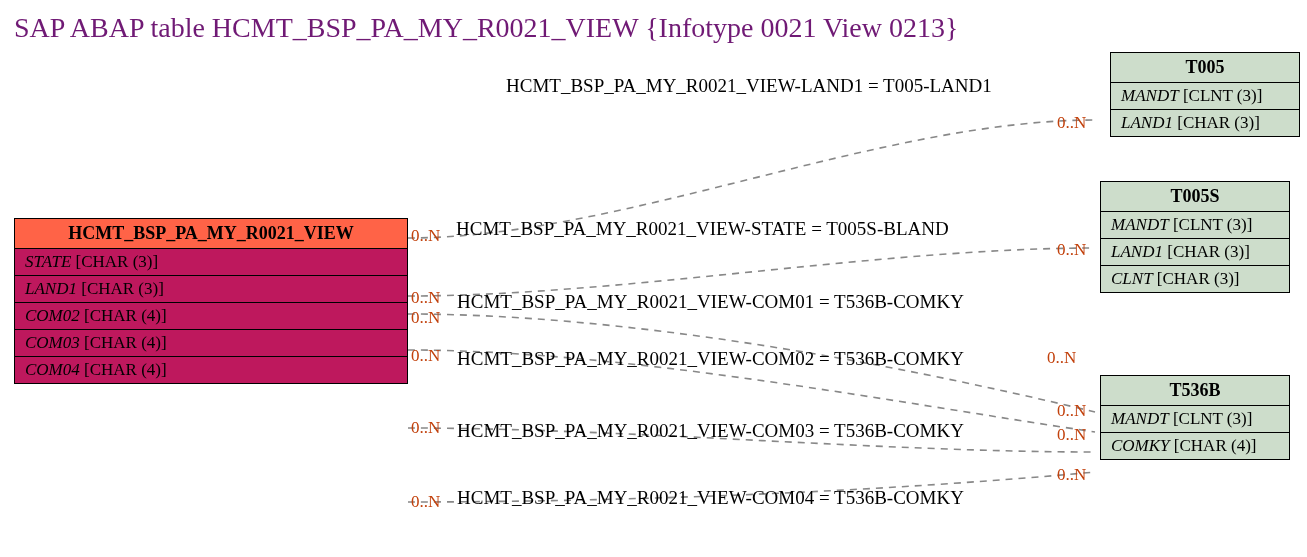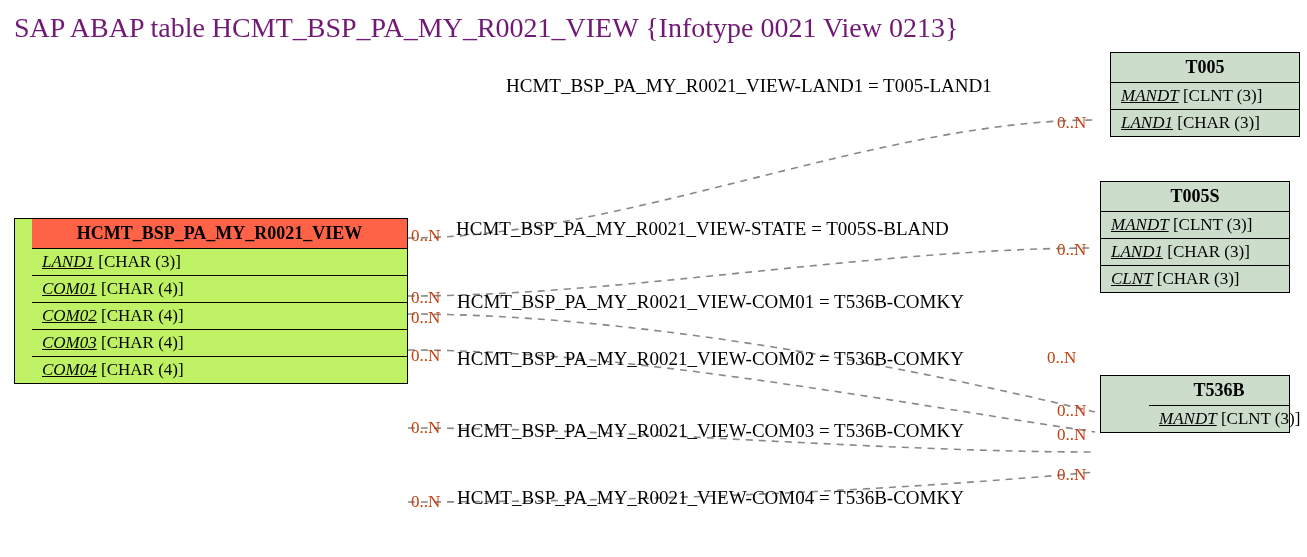--- a/index.html
+++ b/index.html
@@ -34,22 +34,22 @@
     font-size: 18px;
     white-space: nowrap;
   }
   .entity .row {
     padding: 3px 10px;
     border-bottom: 1px solid #000;
     font-size: 17px;
     white-space: nowrap;
   }
   .entity .row:last-child { border-bottom: none; }
-  .entity .fk { font-style: italic; text-decoration: underline; }
-  .main-entity { background: #bef264; padding-left: 17px; }
+  .entity .fk { font-style: italic; }
+  .main-entity { background: #be185d; }
   .main-entity .hdr { background: #ff6347; }
   .ref-entity { background: #cdddcb; }
   .ref-entity .hdr { background: #cdddcb; }
   .card-label {
     position: absolute;
     font-size: 17px;
     color: #c2410c;
     white-space: nowrap;
   }
   .rel-label {
@@ -86,43 +86,44 @@
 
   <path d="M408 350 C 620 350, 880 400, 1095 432"></path>
 
   <path d="M408 428 C 620 428, 880 452, 1095 452"></path>
 
   <path d="M408 502 C 620 502, 880 492, 1095 472"></path>
 </svg>
 
 <div class="entity main-entity" style="left:14px; top:218px; width:394px;">
   <div class="hdr">HCMT_BSP_PA_MY_R0021_VIEW</div>
+  <div class="row"><span class="fk">STATE</span> <span>[CHAR (3)]</span></div>
   <div class="row"><span class="fk">LAND1</span> <span>[CHAR (3)]</span></div>
-  <div class="row"><span class="fk">COM01</span> <span>[CHAR (4)]</span></div>
   <div class="row"><span class="fk">COM02</span> <span>[CHAR (4)]</span></div>
   <div class="row"><span class="fk">COM03</span> <span>[CHAR (4)]</span></div>
   <div class="row"><span class="fk">COM04</span> <span>[CHAR (4)]</span></div>
 </div>
 
 <div class="entity ref-entity" style="left:1100px; top:52px; width:190px;margin-left:10px;">
   <div class="hdr">T005</div>
   <div class="row"><span class="fk">MANDT</span> <span>[CLNT (3)]</span></div>
   <div class="row"><span class="fk">LAND1</span> <span>[CHAR (3)]</span></div>
 </div>
 
 <div class="entity ref-entity" style="left:1100px; top:181px; width:190px;">
   <div class="hdr">T005S</div>
   <div class="row"><span class="fk">MANDT</span> <span>[CLNT (3)]</span></div>
   <div class="row"><span class="fk">LAND1</span> <span>[CHAR (3)]</span></div>
   <div class="row"><span class="fk">CLNT</span> <span>[CHAR (3)]</span></div>
 </div>
 
-<div class="entity ref-entity" style="left:1100px; top:375px; width:190px;padding-left:48px;">
+<div class="entity ref-entity" style="left:1100px; top:375px; width:190px;">
   <div class="hdr">T536B</div>
   <div class="row"><span class="fk">MANDT</span> <span>[CLNT (3)]</span></div>
+  <div class="row"><span class="fk">COMKY</span> <span>[CHAR (4)]</span></div>
 </div>
 
 <div class="rel-label" style="left:482px; top:75px;margin-left:24px;">HCMT_BSP_PA_MY_R0021_VIEW-LAND1 = T005-LAND1</div>
 <div class="rel-label" style="left:456px; top:218px;">HCMT_BSP_PA_MY_R0021_VIEW-STATE = T005S-BLAND</div>
 <div class="rel-label" style="left:457px; top:291px;">HCMT_BSP_PA_MY_R0021_VIEW-COM01 = T536B-COMKY</div>
 <div class="rel-label" style="left:457px; top:348px;text-align:right;">HCMT_BSP_PA_MY_R0021_VIEW-COM02 = T536B-COMKY</div>
 <div class="rel-label" style="left:457px; top:420px;text-align:center;">HCMT_BSP_PA_MY_R0021_VIEW-COM03 = T536B-COMKY</div>
 <div class="rel-label" style="left:457px; top:487px;">HCMT_BSP_PA_MY_R0021_VIEW-COM04 = T536B-COMKY</div>
 
 <div class="card-label" style="left:411px; top:226px;">0..N</div>

